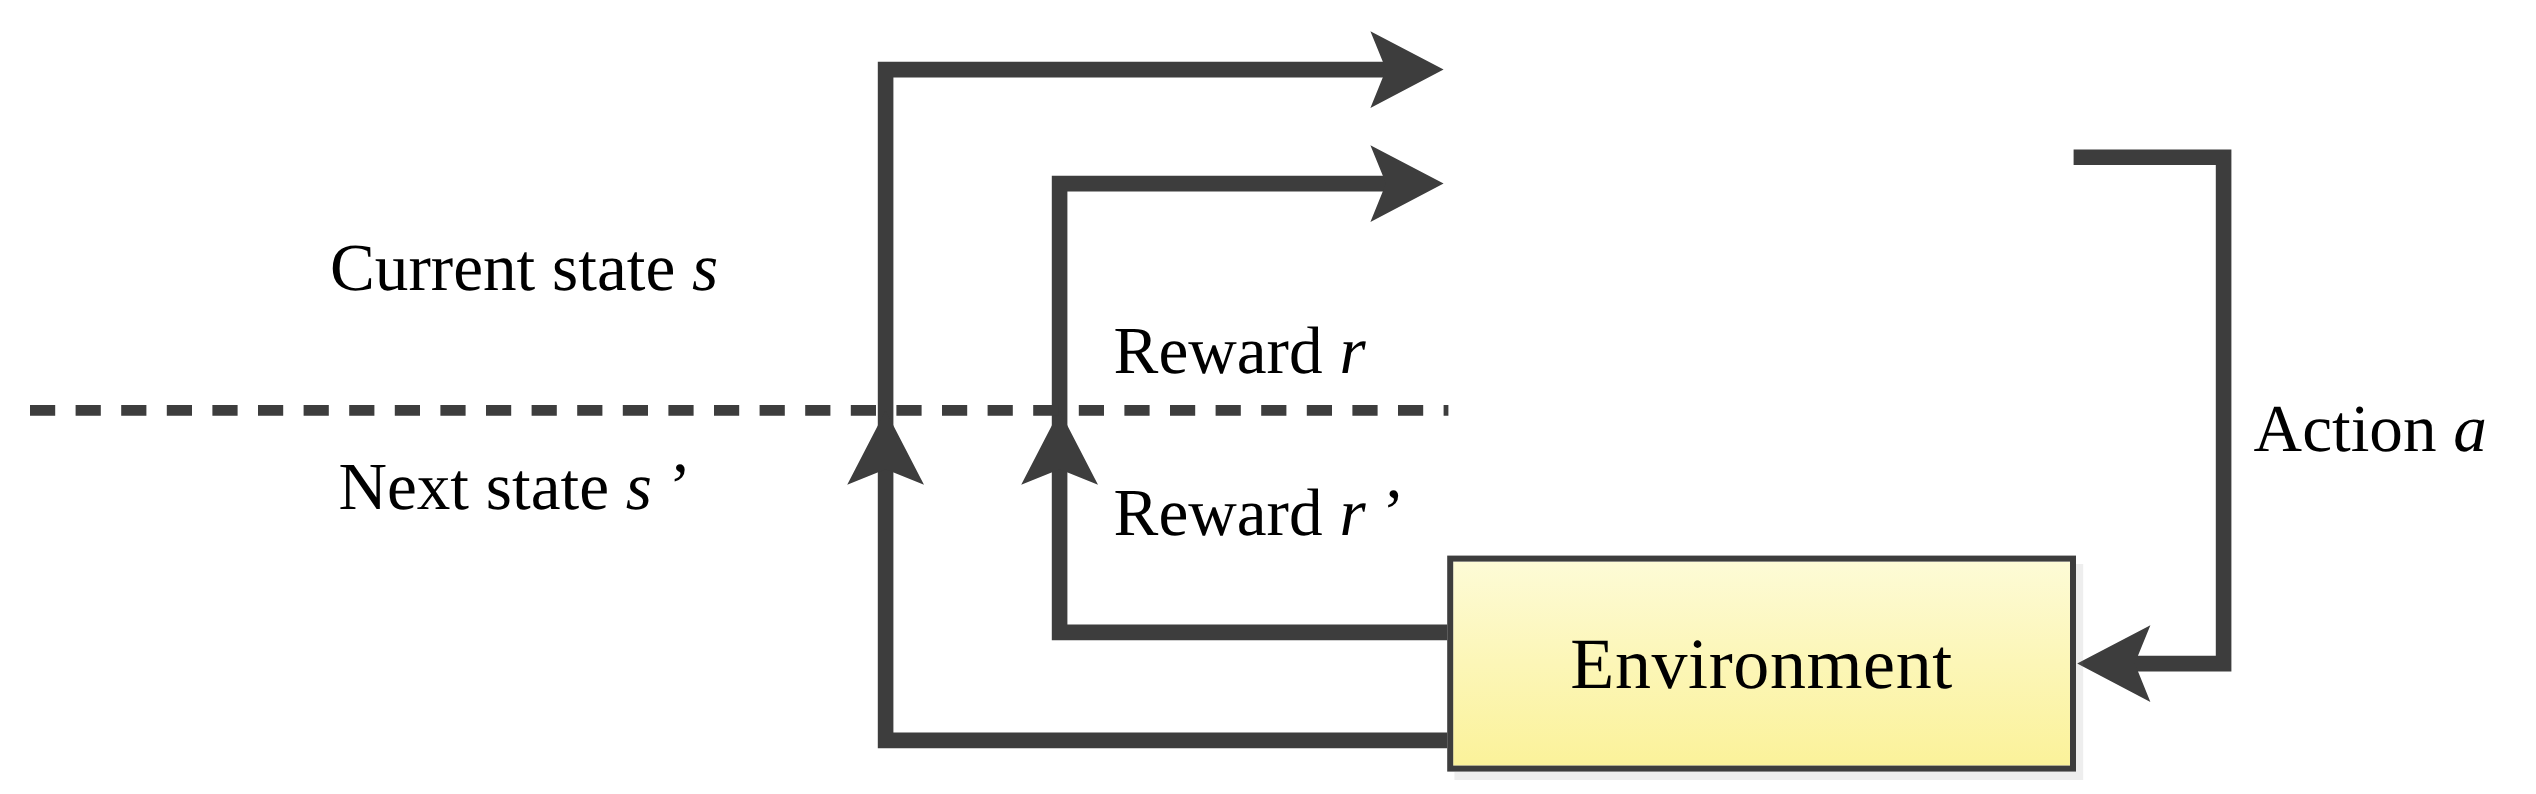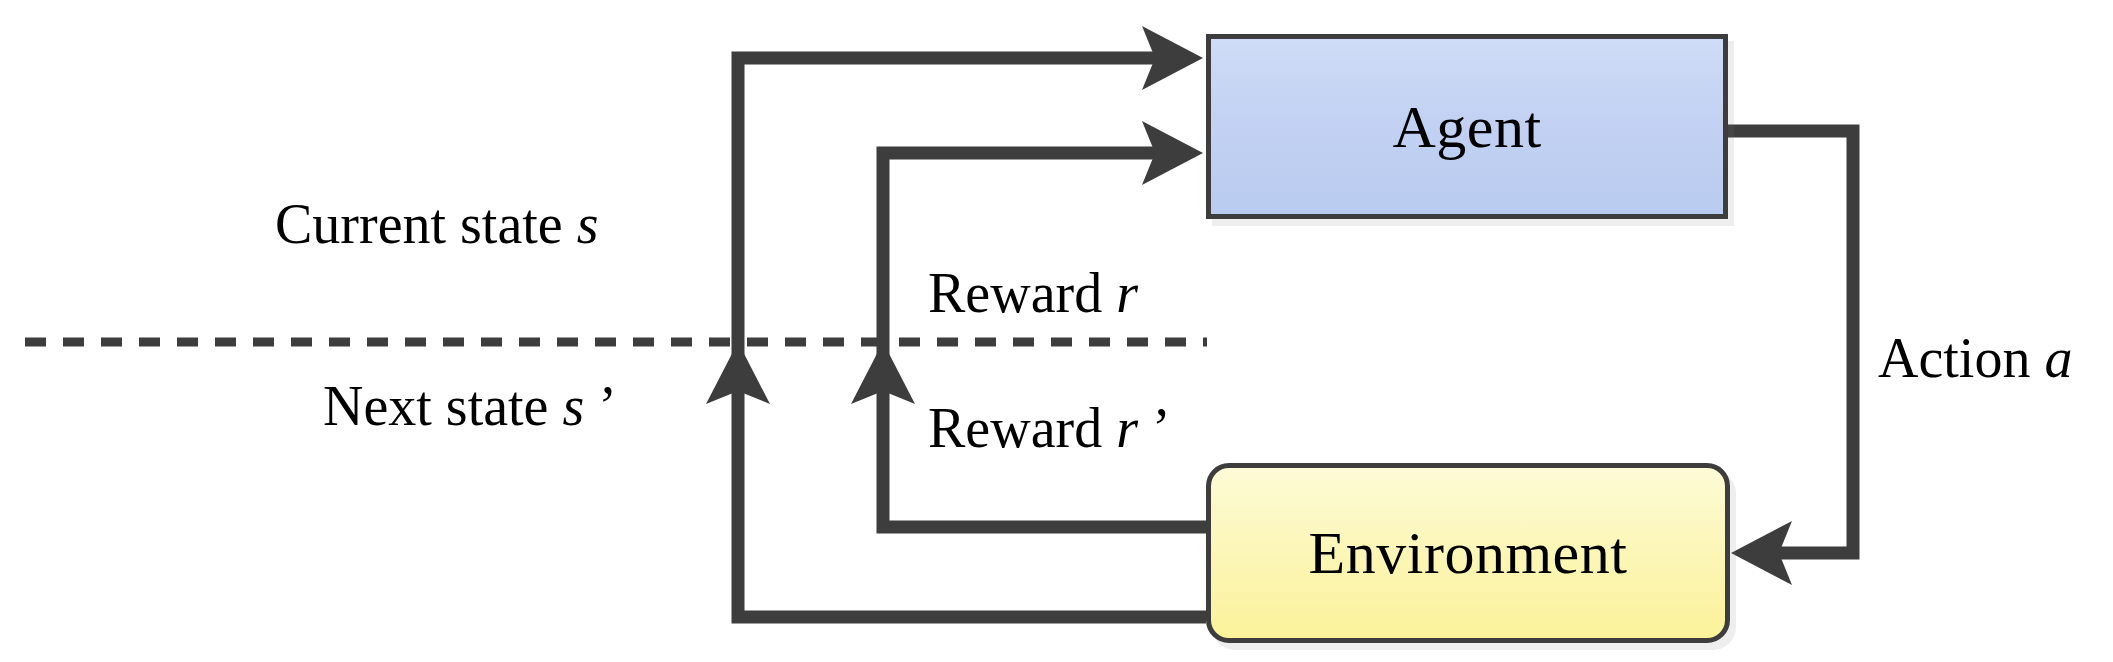--- a/index.html
+++ b/index.html
@@ -43,34 +43,33 @@
     width: 522px;
     height: 185px;
     background: linear-gradient(to bottom, #cfdcf7 0%, #c3d2f3 45%, #b9cbf0 100%);
   }
   #environment-box {
     left: 1206px;
     top: 463px;
     width: 524px;
     height: 180px;
     background: linear-gradient(to bottom, #fdfbd6 0%, #fcf6b7 50%, #fbf29a 100%);
-    border-radius: 23px;
   }
   .edge-label {
     position: absolute;
     font-size: 56px;
     color: #000000;
     white-space: nowrap;
     line-height: 1;
   }
   .edge-label i {
     font-style: italic;
   }
   #label-current-state { left: 275px; top: 196px; text-align: center; }
-  #label-next-state   { left: 282px; top: 378px; margin-left: 41px; }
+  #label-next-state   { left: 282px; top: 378px; }
   #label-reward-r     { left: 928px; top: 222px; margin-top: 43px; }
   #label-reward-rp    { left: 928px; top: 400px; }
   #label-action-a     { left: 1878px; top: 330px; }
 </style>
 </head>
 <body>
 
 <div id="diagram-root">
 
   <svg id="diagram-svg" viewBox="0 0 2113 662" xmlns="http://www.w3.org/2000/svg">
@@ -98,23 +97,20 @@
       <path d="M 1728 131 L 1853 131 L 1853 553 L 1775 553" fill="none" stroke="#3d3d3d" stroke-width="13" stroke-linecap="butt" stroke-linejoin="miter"></path>
 
       <path d="M 1731 553 L 1792 521 L 1779 553 L 1792 585 Z" fill="#3d3d3d"></path>
     </g>
 
     <g>
       <line x1="25" y1="342" x2="1207" y2="342" stroke="#3d3d3d" stroke-width="9" stroke-dasharray="21 17" stroke-linecap="butt"></line>
     </g>
   </svg>
 
-  <div class="node-box" id="agent-box">
-    <span class="node-label">Agent</span>
-  </div>
 
   <div class="node-box" id="environment-box">
     <span class="node-label">Environment</span>
   </div>
 
   <div class="edge-label" id="label-current-state"><span>Current state </span><i>s</i></div>
 
   <div class="edge-label" id="label-next-state"><span>Next state </span><i>s</i><span> ’</span></div>
 
   <div class="edge-label" id="label-reward-r"><span>Reward </span><i>r</i></div>

